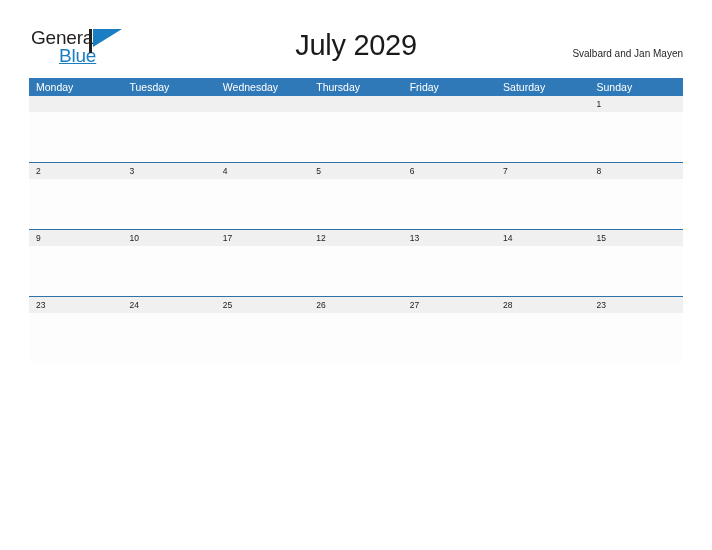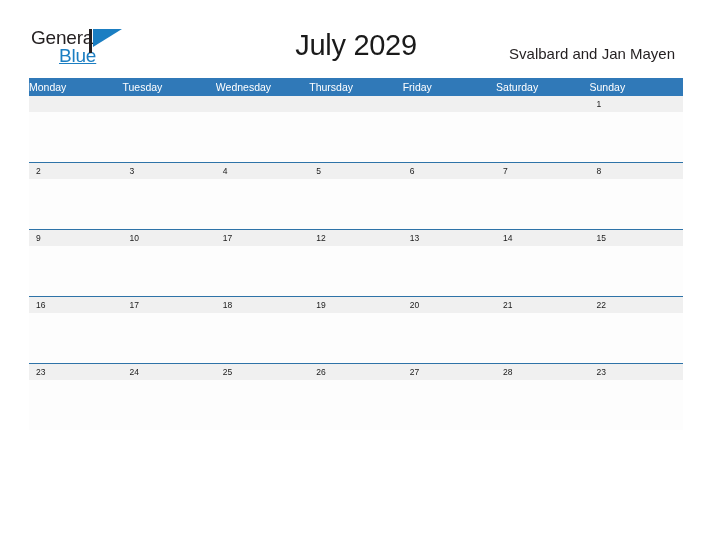--- a/index.html
+++ b/index.html
@@ -73,23 +73,23 @@
     width: 712px;
     text-align: center;
     font-size: 29px;
     color: #1a1a1a;
     line-height: 34px;
     letter-spacing: -0.3px;
   }
 
   .region {
     position: absolute;
-    right: 37px;
+    right: 29px;
     top: 45px;
-    font-size: 15px;
+    font-size: 10px;
     color: #231f20;
     line-height: 18px;
     white-space: nowrap;
   }
 
   
   .calendar {
     position: absolute;
     left: 29px;
     top: 78px;
@@ -98,20 +98,21 @@
 
   .dow-row {
     display: flex;
     width: 654px;
     height: 18px;
     background: #3079b8;
   }
   .dow-cell {
     width: 93.43px;
     box-sizing: border-box;
+    padding-left: 7px;
     font-size: 10.5px;
     color: #ffffff;
     line-height: 18px;
     white-space: nowrap;
     overflow: hidden;
   }
 
   .weeks {
     width: 654px;
   }
@@ -254,40 +255,20 @@
           <div class="body-cell"></div>
           <div class="body-cell"></div>
           <div class="body-cell"></div>
           <div class="body-cell"></div>
           <div class="body-cell"></div>
           <div class="body-cell"></div>
           <div class="body-cell"></div>
         </div>
       </div>
 
-      <div class="week-row">
-        <div class="date-band">
-          <div class="date-cell">16</div>
-          <div class="date-cell">17</div>
-          <div class="date-cell">18</div>
-          <div class="date-cell">19</div>
-          <div class="date-cell">20</div>
-          <div class="date-cell">21</div>
-          <div class="date-cell">22</div>
-        </div>
-        <div class="week-body">
-          <div class="body-cell"></div>
-          <div class="body-cell"></div>
-          <div class="body-cell"></div>
-          <div class="body-cell"></div>
-          <div class="body-cell"></div>
-          <div class="body-cell"></div>
-          <div class="body-cell"></div>
-        </div>
-      </div>
 
       <div class="week-row">
         <div class="date-band">
           <div class="date-cell">23</div>
           <div class="date-cell">24</div>
           <div class="date-cell">25</div>
           <div class="date-cell">26</div>
           <div class="date-cell">27</div>
           <div class="date-cell">28</div>
           <div class="date-cell">23</div>

